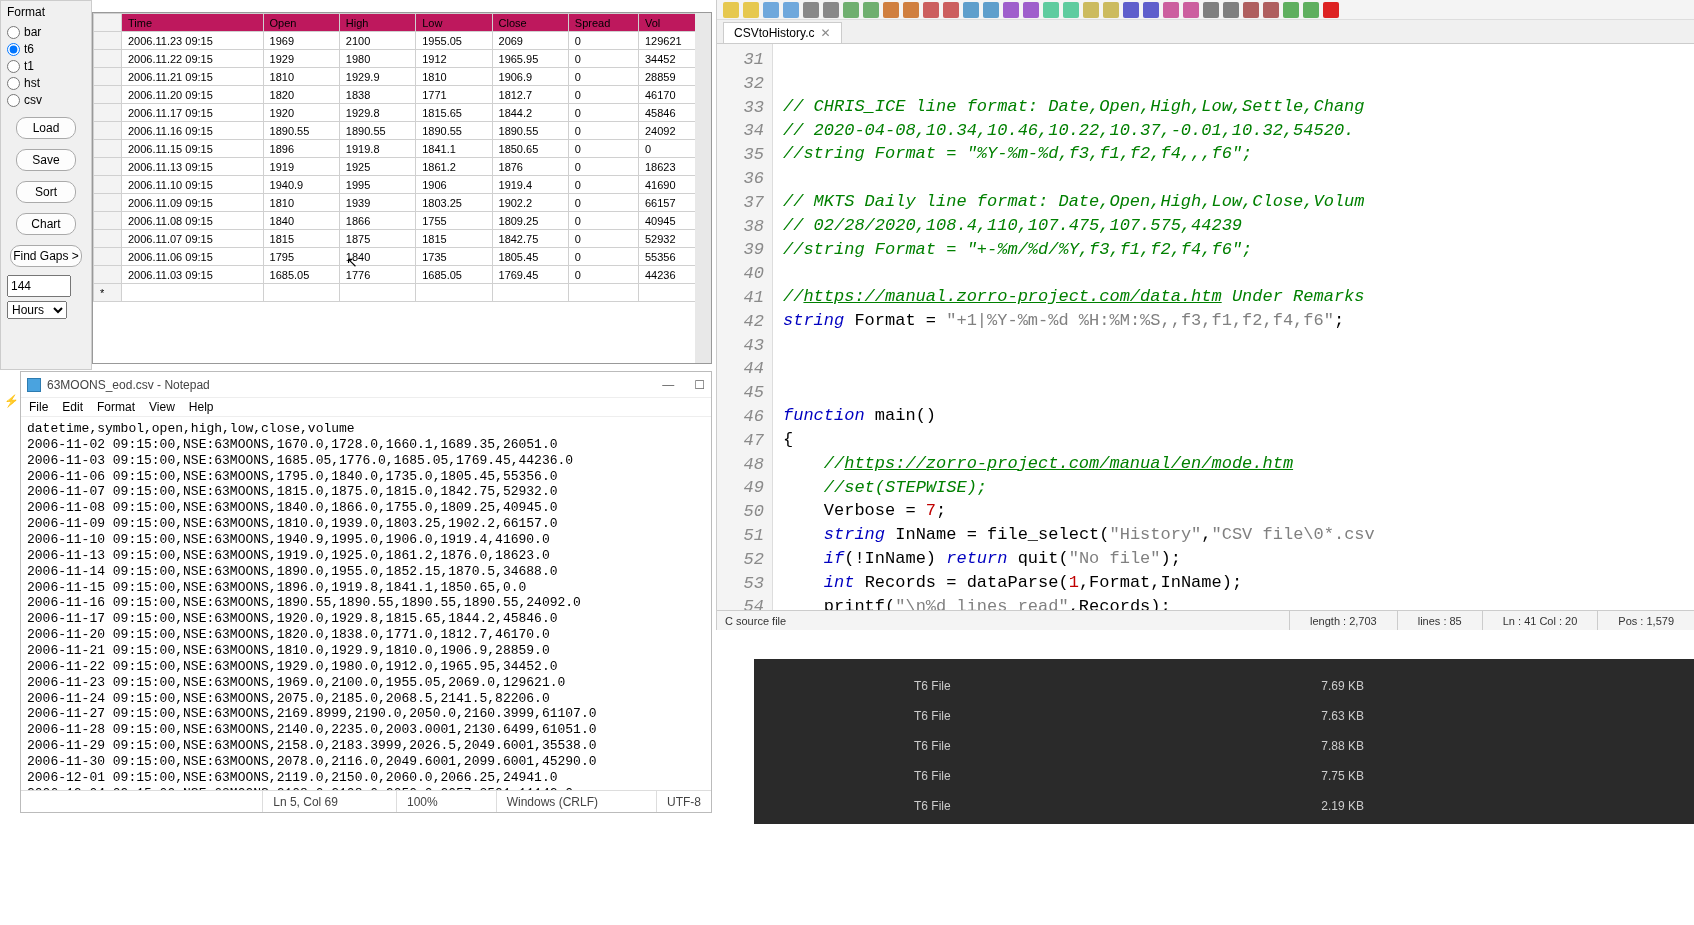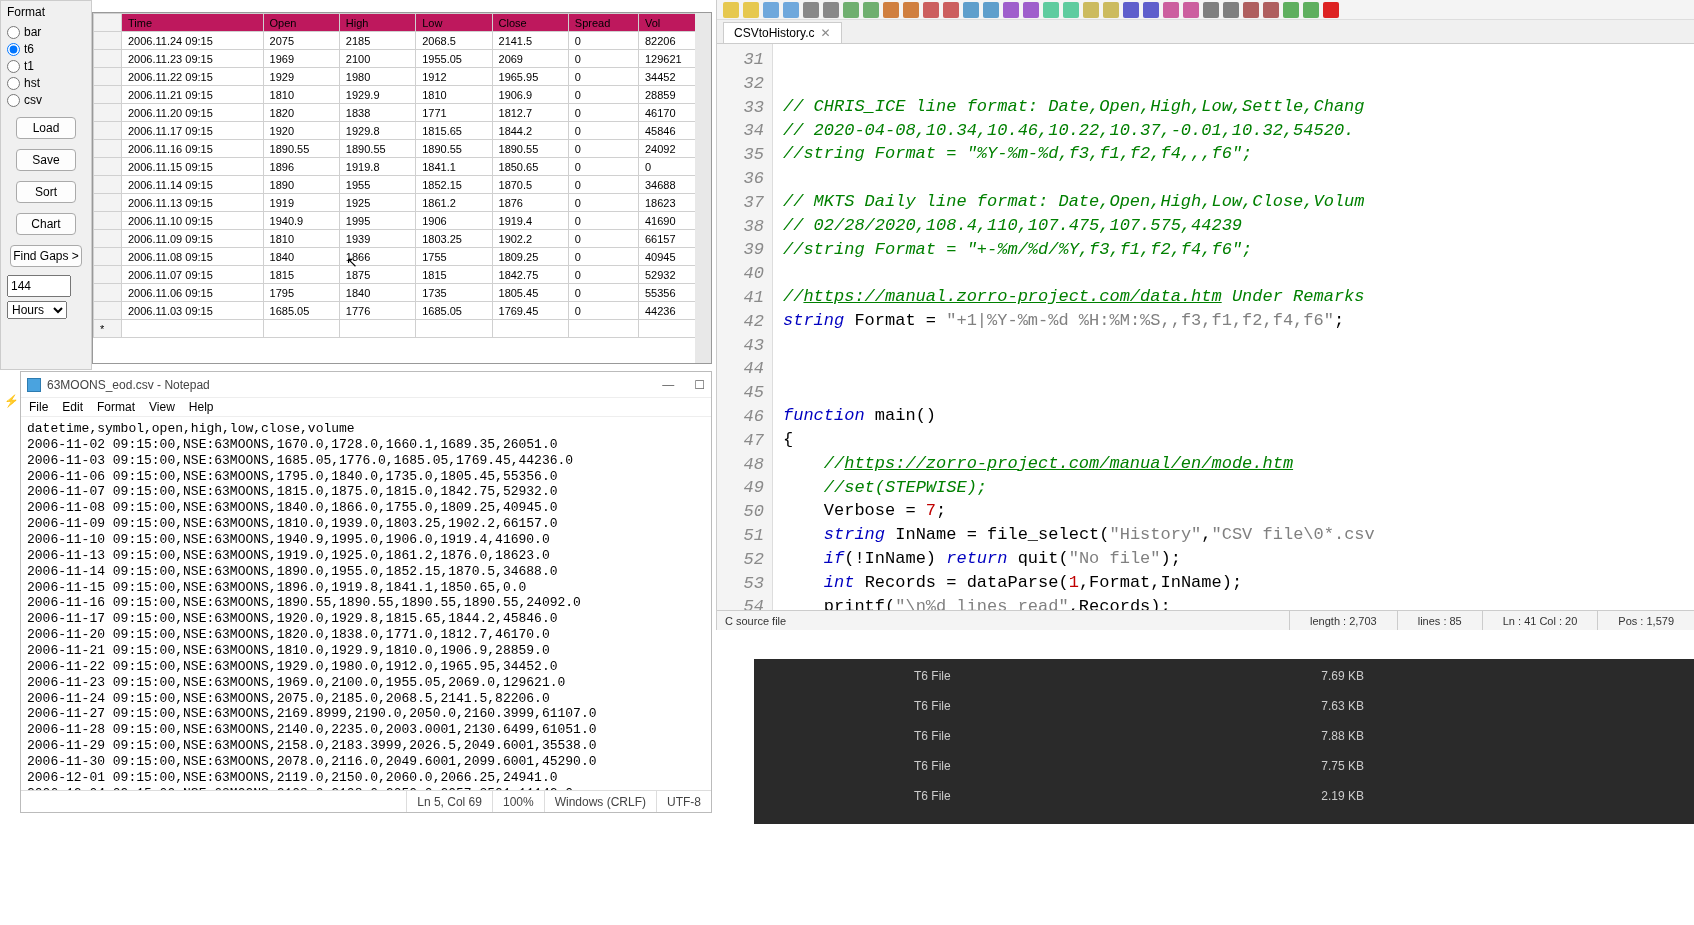--- a/index.html
+++ b/index.html
@@ -27,21 +27,21 @@
 .format-panel .radio-row { display: flex; align-items: center; gap: 4px; margin: 3px 0; }
 .format-panel .radio-row input { margin: 0; }
 .format-panel button {
   display: block;
   width: 60px;
   margin: 10px auto 0;
   padding: 3px 0;
   font-size: 12px;
   background: #fdfdfd;
   border: 1px solid #aaa;
-  border-radius: 4px;
+  border-radius: 10px;
 }
 .format-panel .find-gaps {
   width: 72px;
 }
 .format-panel .num-input {
   width: 64px;
   margin: 8px 0 4px 0;
   padding: 2px;
   font-size: 12px;
 }
@@ -123,21 +123,21 @@
 .notepad-status {
   height: 22px;
   border-top: 1px solid #ddd;
   display: flex;
   font-size: 12px;
   color: #444;
 }
 .notepad-status > div {
   border-left: 1px solid #ddd;
   padding: 2px 10px;
-  display: flex; align-items: center;
+  display: flex; align-items: center; margin-left: 48px;
 }
 .notepad-status > div:first-child { border-left: none; flex: 1; }
 
 .editor {
   position: absolute;
   left: 716px; top: 0;
   width: 978px;
   height: 630px;
   background: #fff;
   border-left: 1px solid #ccc;
@@ -225,21 +225,21 @@
 }
 
 .darkpane {
   position: absolute;
   left: 754px; top: 659px;
   width: 940px;
   height: 165px;
   background: #2a2a2a;
   color: #ccc;
   font-size: 12px;
-  padding-top: 2px;
+  padding-top: 12px;
 }
 .darkpane .row {
   display: flex;
   height: 30px;
   align-items: center;
 }
 .darkpane .col-type { width: 450px; padding-left: 160px; }
 .darkpane .col-size { width: 200px; text-align: right; padding-right: 40px; }
 
 .red-mark {
@@ -294,30 +294,20 @@
           <th>High</th>
           <th>Low</th>
           <th>Close</th>
           <th>Spread</th>
           <th>Vol</th>
         </tr>
       </thead>
     <tbody id="grid-body">
         <tr>
           <td class="row-head"></td>
-          <td>2006.11.24 09:15</td>
-          <td>2075</td>
-          <td>2185</td>
-          <td>2068.5</td>
-          <td>2141.5</td>
-          <td>0</td>
-          <td>82206</td>
-        </tr>
-        <tr>
-          <td class="row-head"></td>
           <td>2006.11.23 09:15</td>
           <td>1969</td>
           <td>2100</td>
           <td>1955.05</td>
           <td>2069</td>
           <td>0</td>
           <td>129621</td>
         </tr>
         <tr>
           <td class="row-head"></td>
@@ -371,30 +361,20 @@
         </tr>
         <tr>
           <td class="row-head"></td>
           <td>2006.11.15 09:15</td>
           <td>1896</td>
           <td>1919.8</td>
           <td>1841.1</td>
           <td>1850.65</td>
           <td>0</td>
           <td>0</td>
-        </tr>
-        <tr>
-          <td class="row-head"></td>
-          <td>2006.11.14 09:15</td>
-          <td>1890</td>
-          <td>1955</td>
-          <td>1852.15</td>
-          <td>1870.5</td>
-          <td>0</td>
-          <td>34688</td>
         </tr>
         <tr>
           <td class="row-head"></td>
           <td>2006.11.13 09:15</td>
           <td>1919</td>
           <td>1925</td>
           <td>1861.2</td>
           <td>1876</td>
           <td>0</td>
           <td>18623</td>

